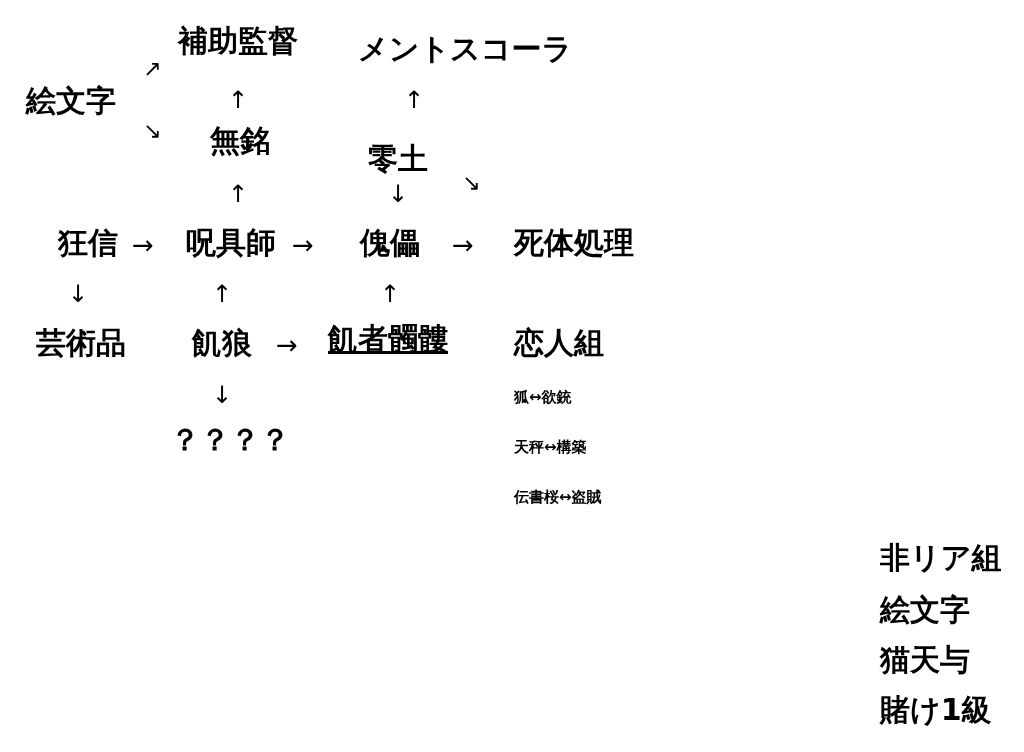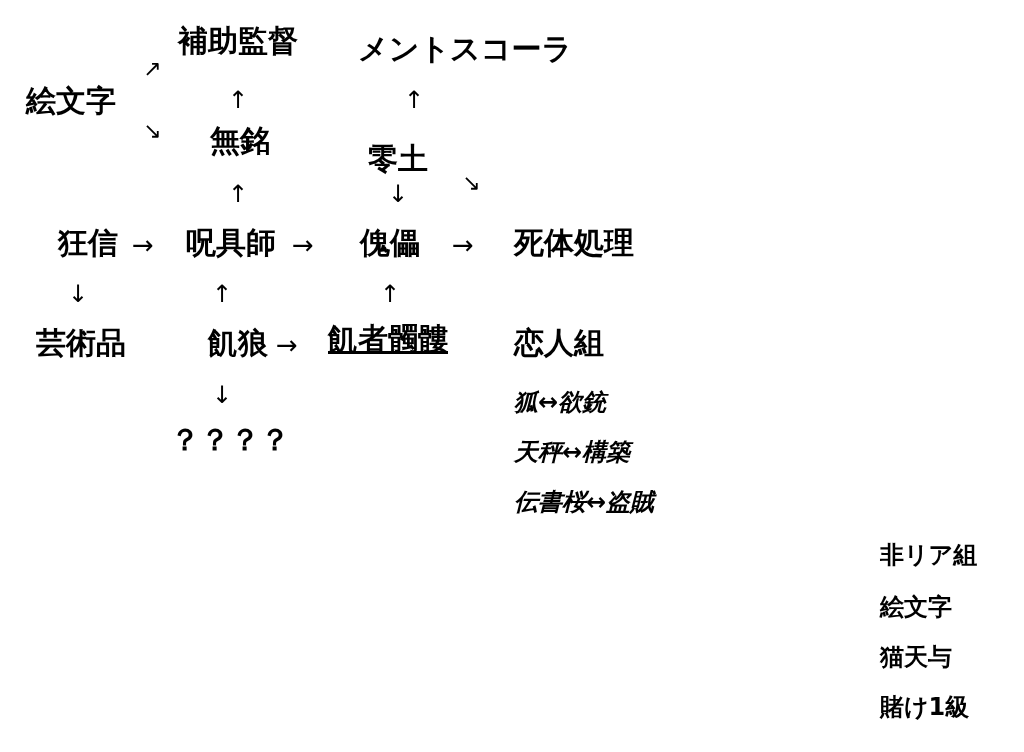--- a/index.html
+++ b/index.html
@@ -18,25 +18,24 @@
   .node {
     position: absolute;
     white-space: nowrap;
     font-weight: bold;
     line-height: 1;
   }
   .big {
     font-size: 30px;
   }
   .med {
-    font-size: 24px;
+    font-size: 30px;
   }
   .small {
-    font-size: 24px;
-    font-style: italic;
+    font-size: 15px;
   }
   .arrow {
     position: absolute;
     white-space: nowrap;
     font-family: "DejaVu Sans", "Liberation Sans", sans-serif;
     line-height: 1;
     color: #000000;
   }
   .arrow-big {
     font-size: 26px;
@@ -58,21 +57,21 @@
 <div class="node big" style="left: 178px; top: 26px;">補助監督</div>
 <div class="node big" style="left: 358px; top: 26px; margin-top: 8px;">メントスコーラ</div>
 <div class="node big" style="left: 26px; top: 86px;">絵文字</div>
 <div class="node big" style="left: 210px; top: 128px; font-family: Liberation Mono, monospace;">無銘</div>
 <div class="node big" style="left: 368px; top: 128px; margin-top: 16px;">零土</div>
 <div class="node big" style="left: 58px; top: 228px;">狂信</div>
 <div class="node big" style="left: 186px; top: 228px;">呪具師</div>
 <div class="node big" style="left: 360px; top: 228px;">傀儡</div>
 <div class="node big" style="left: 514px; top: 228px;">死体処理</div>
 <div class="node big" style="left: 36px; top: 328px;">芸術品</div>
-<div class="node big" style="left: 208px; top: 328px;">飢狼</div>
+<div class="node big" style="left: 192px; top: 328px;">飢狼</div>
 <div class="node big" style="left: 328px; top: 324px; text-decoration: underline;">飢者髑髏</div>
 <div class="node big" style="left: 170px; top: 425px;">？？？？</div>
 <div class="node big" style="left: 514px; top: 328px; text-align: center;">恋人組</div>
 <div class="node small" style="left: 514px; top: 390px;">狐↔欲銃</div>
 <div class="node small" style="left: 514px; top: 440px;">天秤↔構築</div>
 <div class="node small" style="left: 514px; top: 490px;">伝書桜↔盗賊</div>
 <div class="node med" style="left: 880px; top: 543px;">非リア組</div>
 <div class="node med" style="left: 880px; top: 595px;">絵文字</div>
 <div class="node med" style="left: 880px; top: 645px;">猫天与</div>
 <div class="node med" style="left: 880px; top: 695px;">賭け1級</div>

